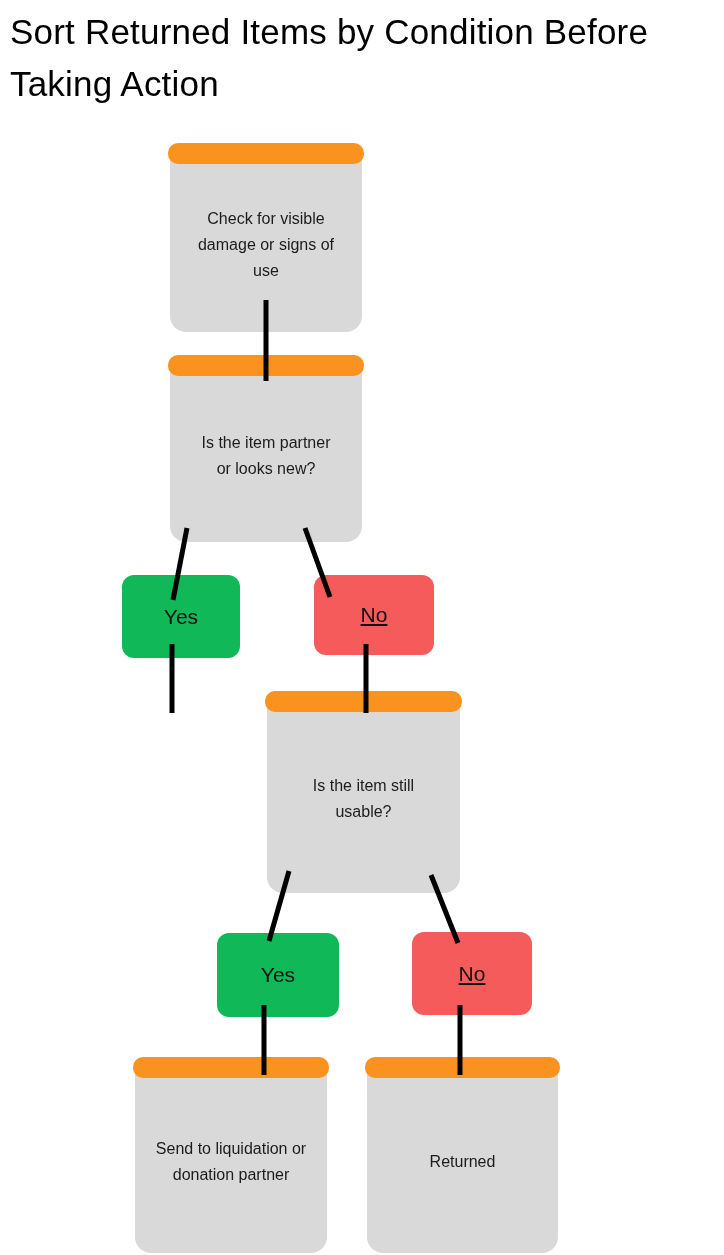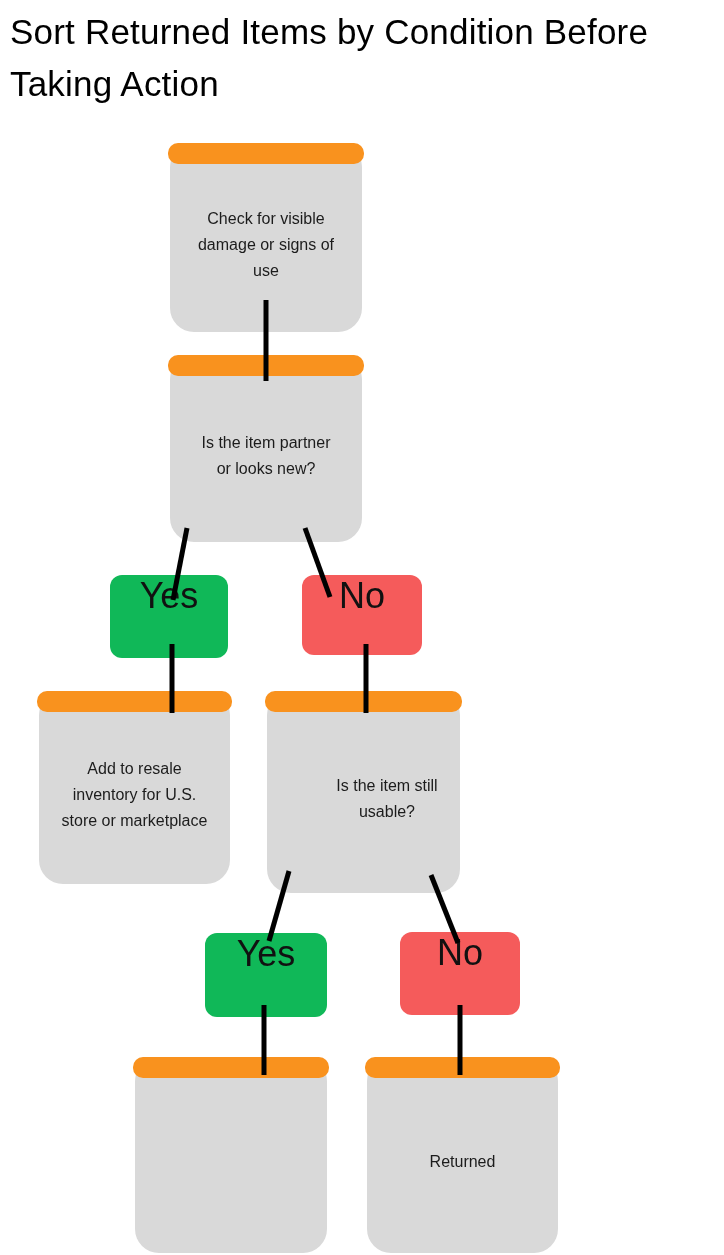--- a/index.html
+++ b/index.html
@@ -23,21 +23,21 @@
     position: absolute; left: 10px; top: 6px;
     max-width: 656px;
     font-size: 35px; line-height: 52px; font-weight: 400;
     color: #000000; letter-spacing: 0.2px;
   }
 
   
   .node {
     position: absolute;
     background: var(--node-fill);
-    border-radius: 24px;
+    border-radius: 16px;
     display: flex; align-items: center; justify-content: center;
   }
   .node .bar {
     position: absolute; top: 0; left: -2px; right: -2px; height: 21px;
     background: var(--header-bar);
     border-radius: 10px;
   }
   .node .txt {
     position: relative;
     padding-top: 14px;
@@ -45,33 +45,33 @@
     text-align: center;
     font-size: 16px; line-height: 26px;
     color: var(--text);
   }
   .node .txt.wide { max-width: 170px; }
 
   
   .answer {
     position: absolute;
     border-radius: 12px;
-    display: flex; justify-content: center;
-    font-size: 36px; color: #111111;
+    display: flex; align-items: center; justify-content: center;
+    font-size: 21px; color: #111111; margin-left: 12px;
   }
   .answer.yes { background: var(--yes-fill); }
-  .answer.no  { background: var(--no-fill); }
+  .answer.no  { background: var(--no-fill); text-decoration: underline; }
 
   
   #node-check       { left: 170px; top: 143px;  width: 192px; height: 189px; }
   #node-unopened    { left: 170px; top: 355px;  width: 192px; height: 187px; }
   #answer-yes-1     { left: 110px; top: 575px;  width: 118px; height: 83px; }
   #answer-no-1      { left: 302px; top: 575px;  width: 120px; height: 80px; }
   #node-resale      { left: 39px;  top: 691px;  width: 191px; height: 193px; }
-  #node-usable      { left: 267px; top: 691px;  width: 193px; height: 202px; justify-content: flex-end; }
+  #node-usable      { left: 267px; top: 691px;  width: 193px; height: 202px; }
   #answer-yes-2     { left: 205px; top: 933px;  width: 122px; height: 84px; }
   #answer-no-2      { left: 400px; top: 932px;  width: 120px; height: 83px; }
   #node-liquidation { left: 135px; top: 1057px; width: 192px; height: 196px; }
   #node-recycle     { left: 367px; top: 1057px; width: 191px; height: 196px; }
 
   .connectors {
     position: absolute; left: 0; top: 0; width: 724px; height: 1255px;
     z-index: 5; pointer-events: none;
   }
   .connectors line { stroke: var(--connector); stroke-width: 5; }
@@ -93,38 +93,35 @@
     <div class="txt">Is the item partner or looks new?</div>
   </div>
 
   <div class="answer yes" id="answer-yes-1">
     <span>Yes</span>
   </div>
   <div class="answer no" id="answer-no-1">
     <span>No</span>
   </div>
 
-  <div class="node" id="node-resale">
-    <div class="bar"></div>
-    <div class="txt">Add to resale inventory for U.S. store or marketplace</div>
-  </div>
   <div class="node" id="node-usable">
     <div class="bar"></div>
     <div class="txt">Is the item still usable?</div>
   </div>
 
   <div class="answer yes" id="answer-yes-2">
     <span>Yes</span>
   </div>
   <div class="answer no" id="answer-no-2">
     <span>No</span>
   </div>
 
   <div class="node" id="node-liquidation">
     <div class="bar"></div>
+    <div class="txt wide">Send to liquidation or donation partner</div>
   </div>
   <div class="node" id="node-recycle">
     <div class="bar"></div>
     <div class="txt">Returned</div>
   </div>
 
   <svg class="connectors" viewBox="0 0 724 1255" xmlns="http://www.w3.org/2000/svg">
     <line x1="266" y1="300" x2="266" y2="381"></line>
     <line x1="187" y1="528" x2="173" y2="600"></line>
     <line x1="305" y1="528" x2="330" y2="597"></line>

